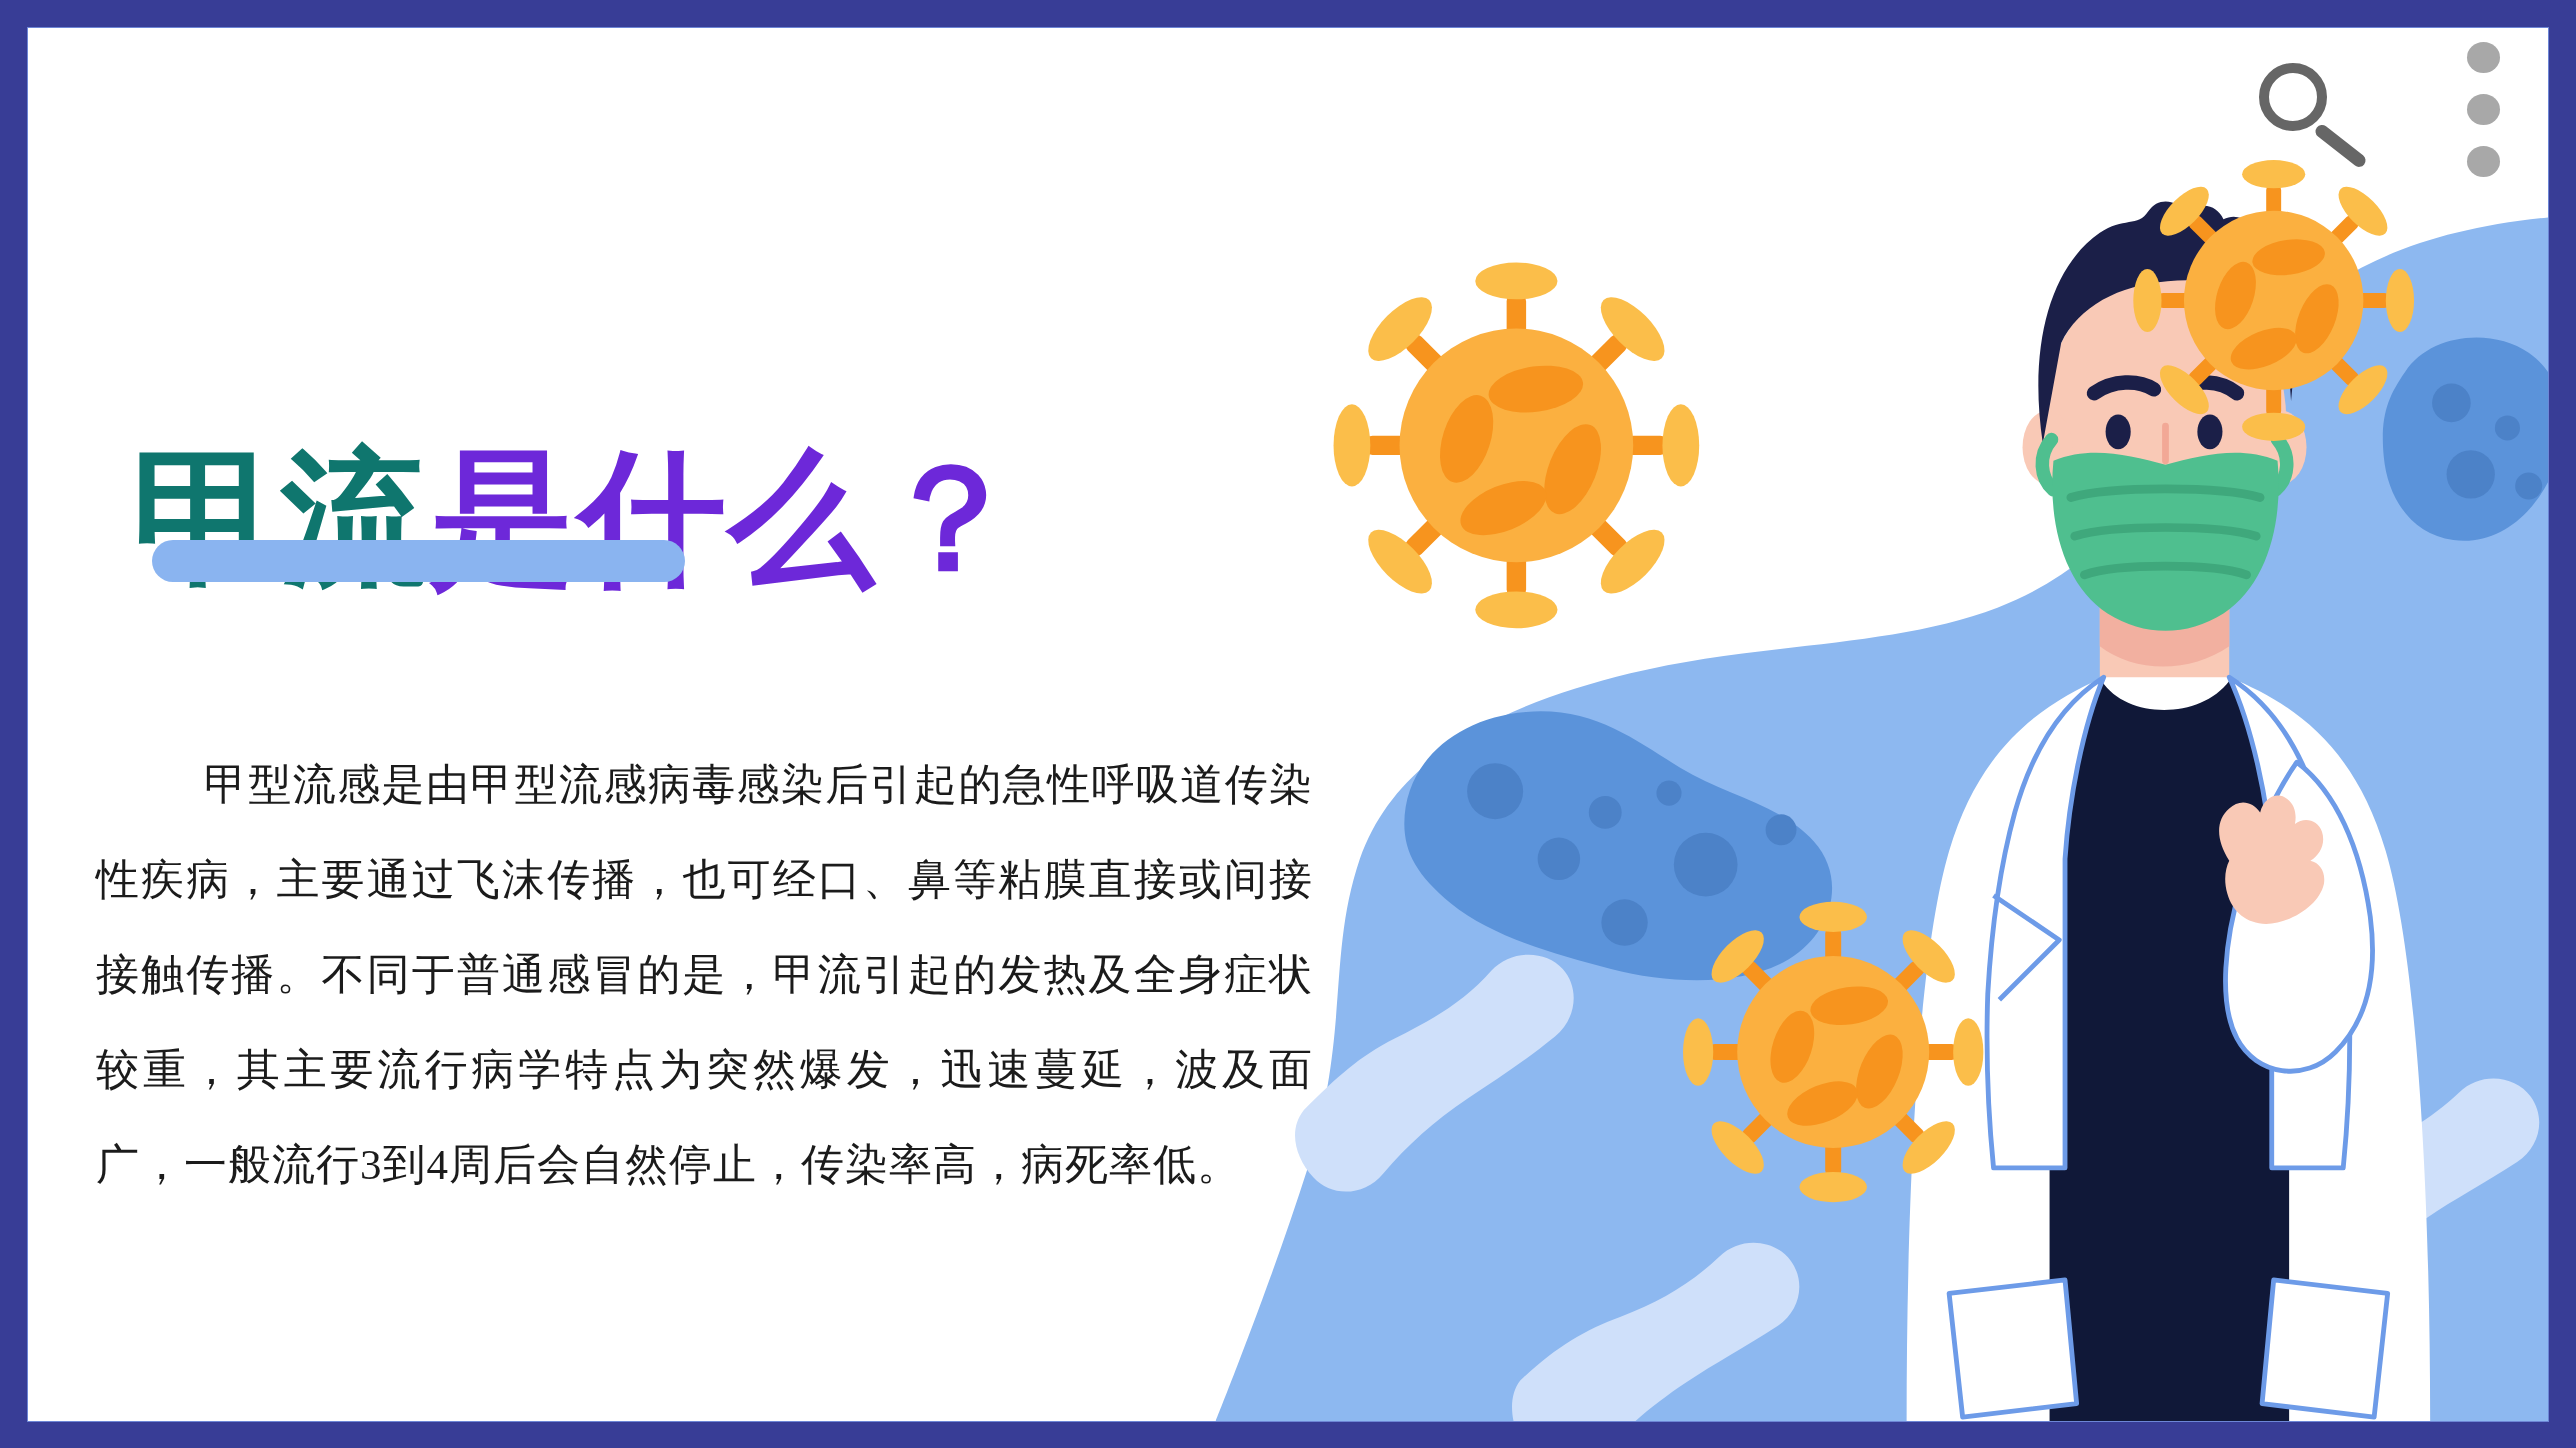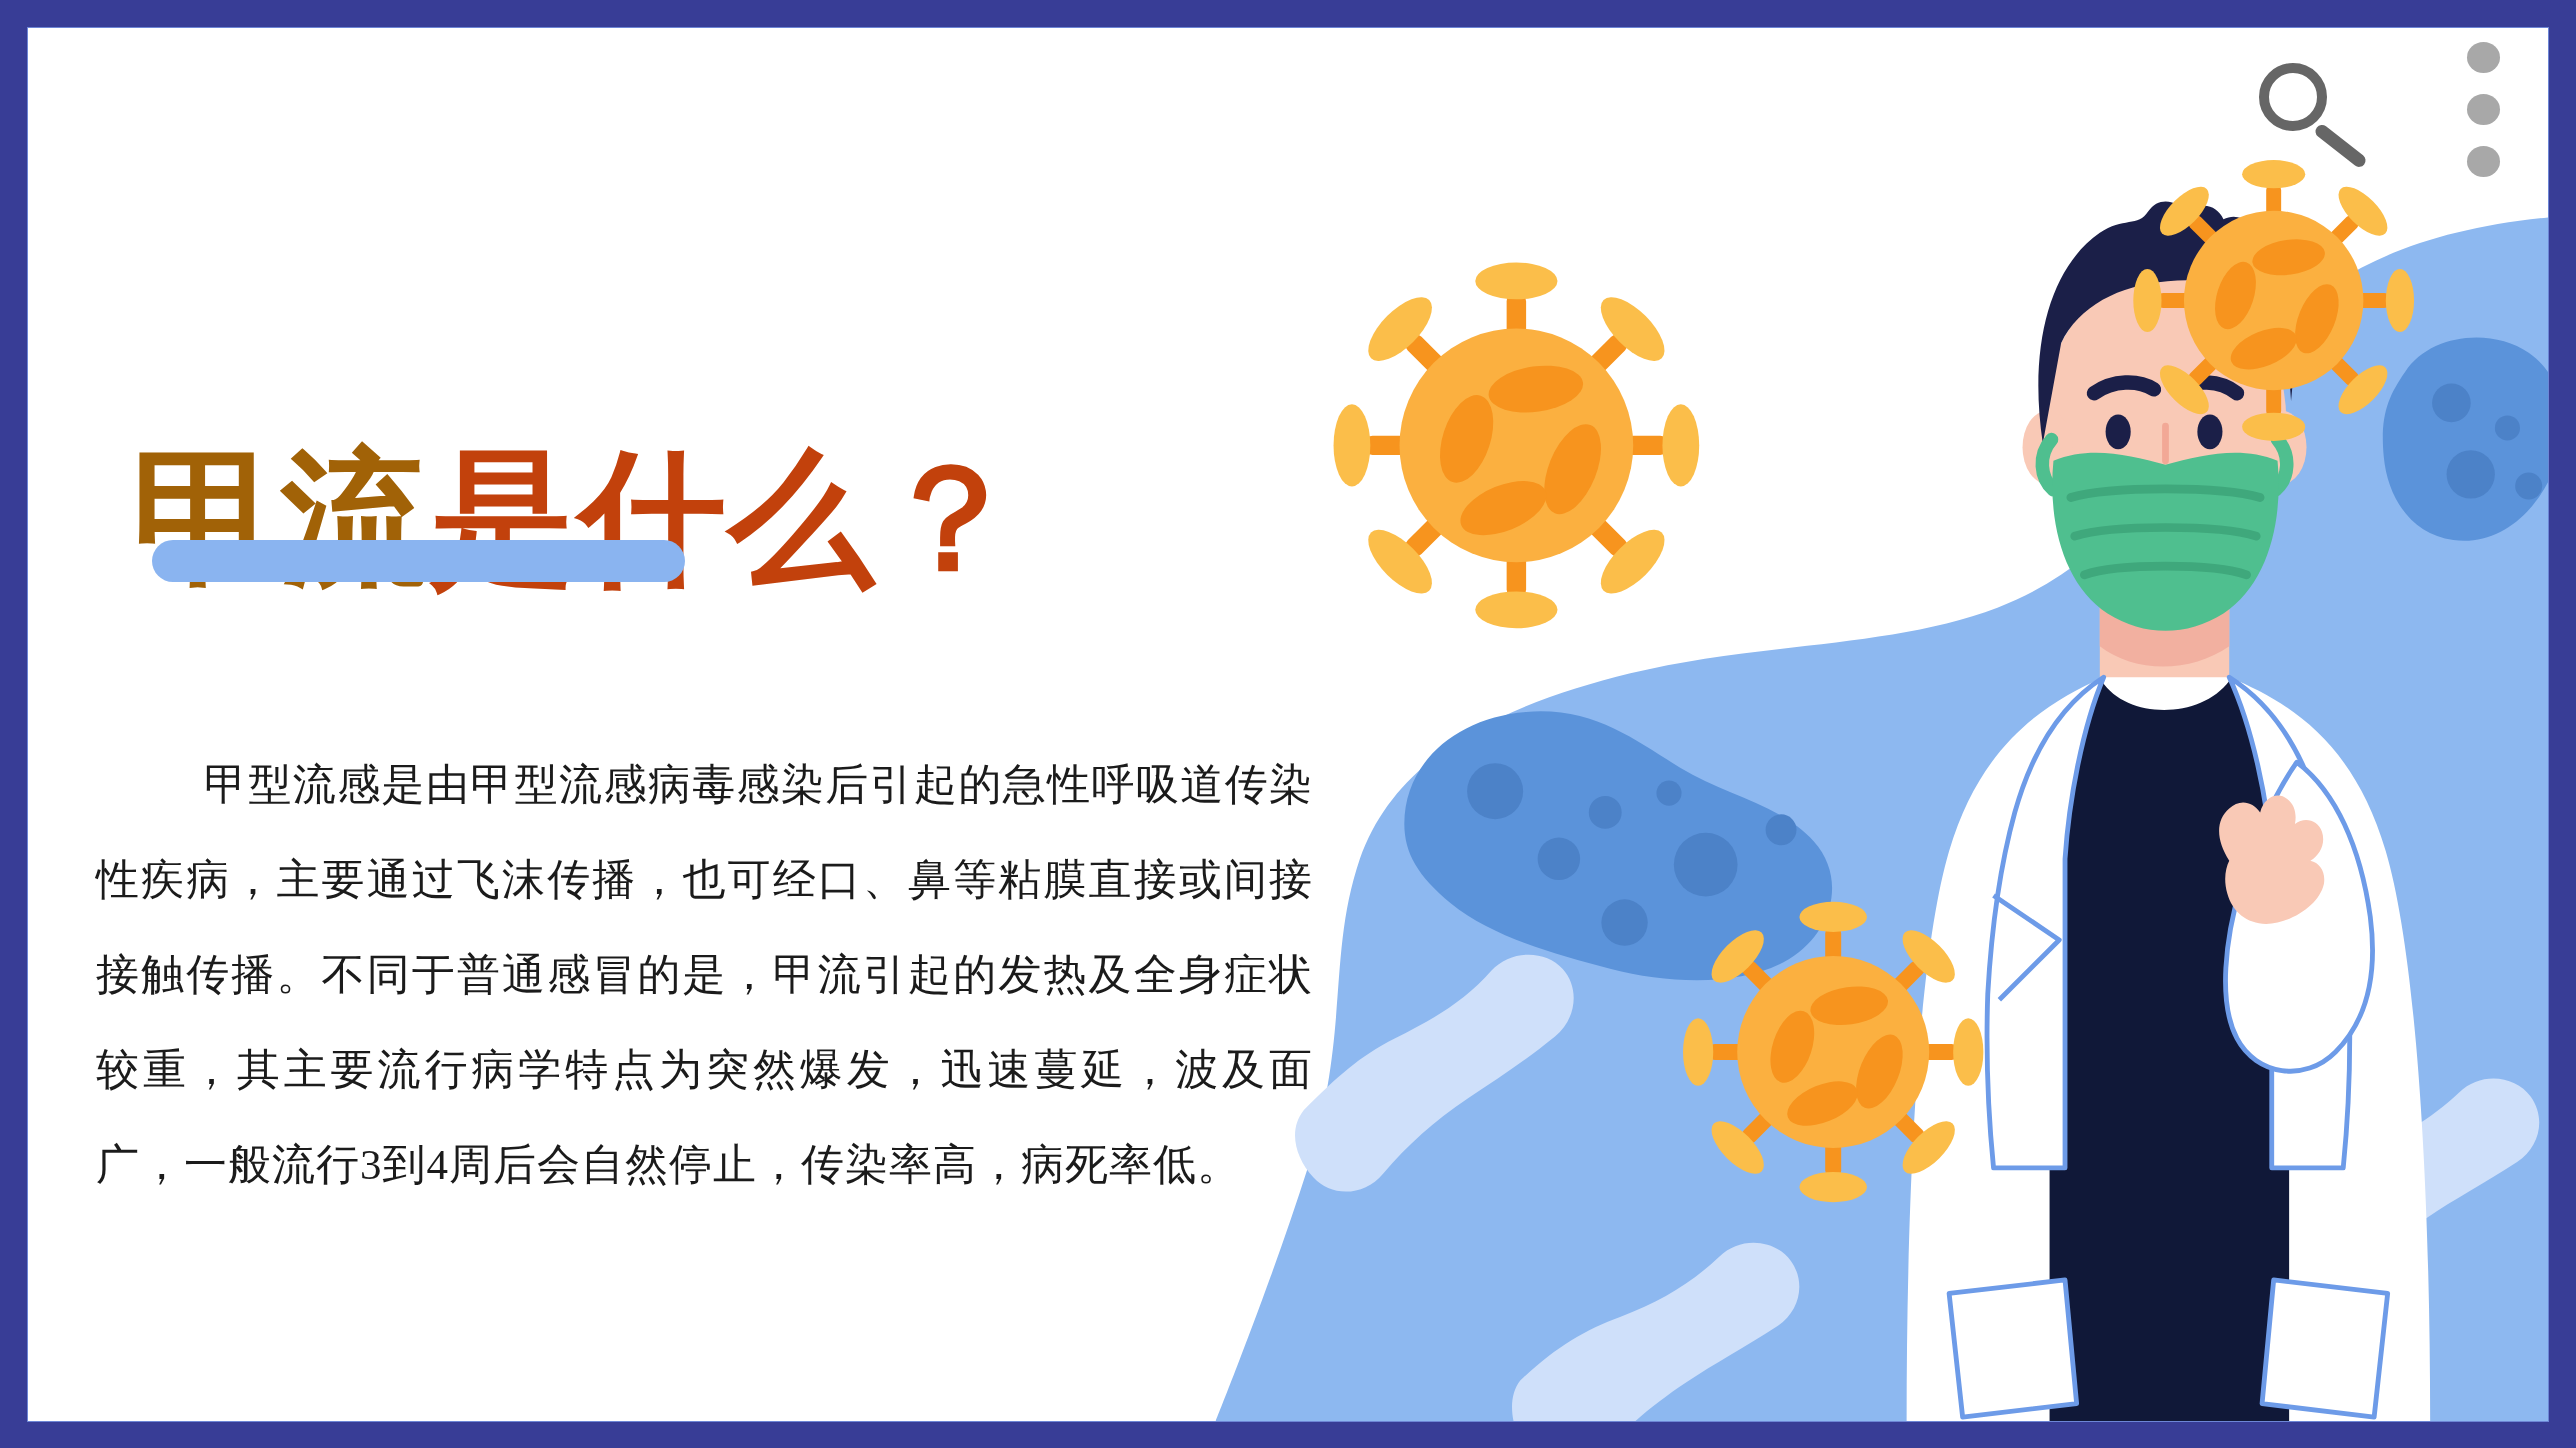--- a/index.html
+++ b/index.html
@@ -60,22 +60,22 @@
   }
   .headline{
     position:absolute;left:104px;top:319px;
     font-family:"Liberation Sans","DejaVu Sans",sans-serif;
     font-weight:bold;
     font-size:147px;
     letter-spacing:1.9px;
     line-height:1;
     white-space:nowrap;
   }
-  .headline .h-black{color:#a16207;}
-  .headline .h-red{color:#c2410c;}
+  .headline .h-black{color:#0f766e;}
+  .headline .h-red{color:#6d28d9;}
   .title-underline{
     position:absolute;left:124px;top:512px;
     width:533px;height:42px;border-radius:23px;
     background:#8AB4F0;
   }
 
   .body-copy{
     position:absolute;left:68px;top:666px;
     width:1217px;
     font-family:"Liberation Serif","DejaVu Serif",serif;

